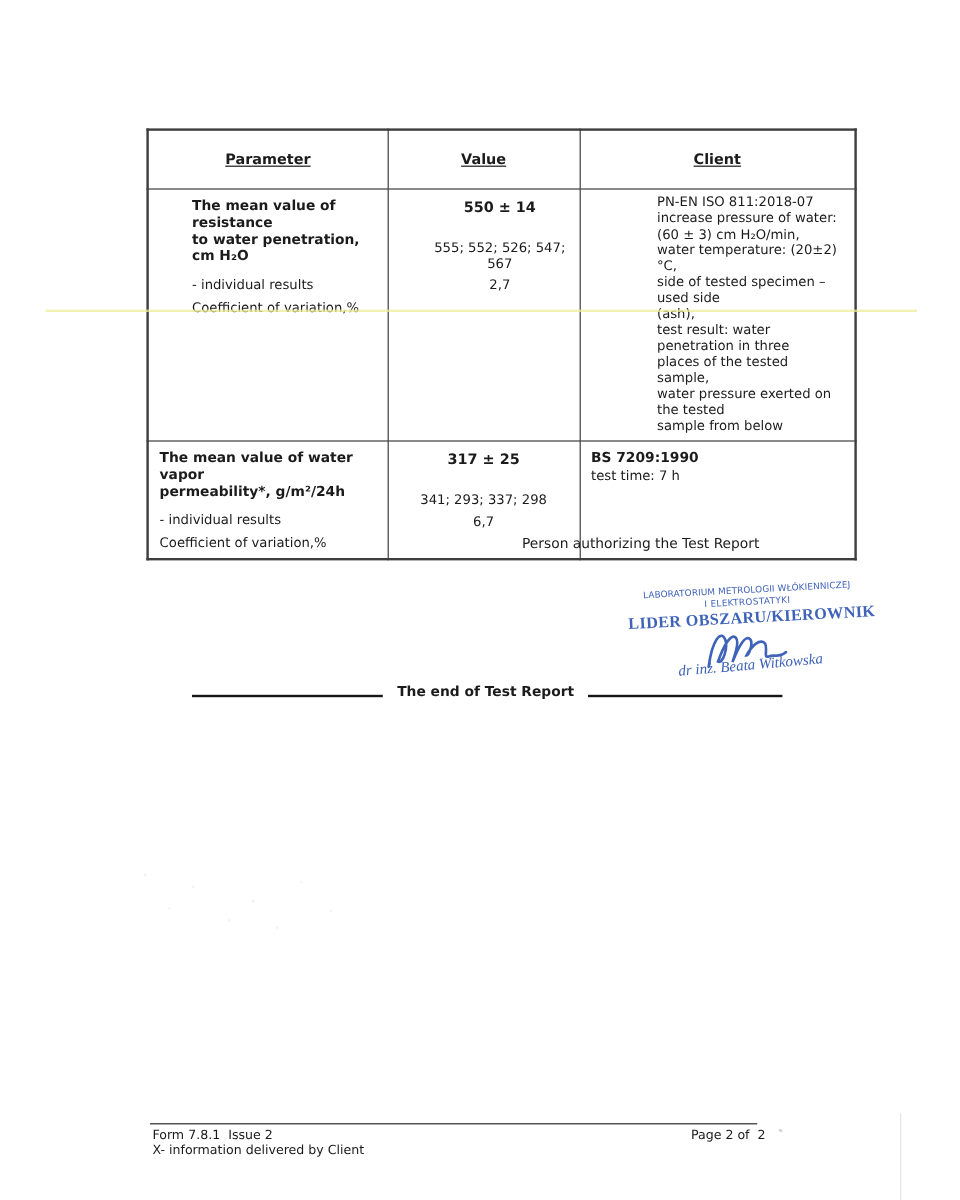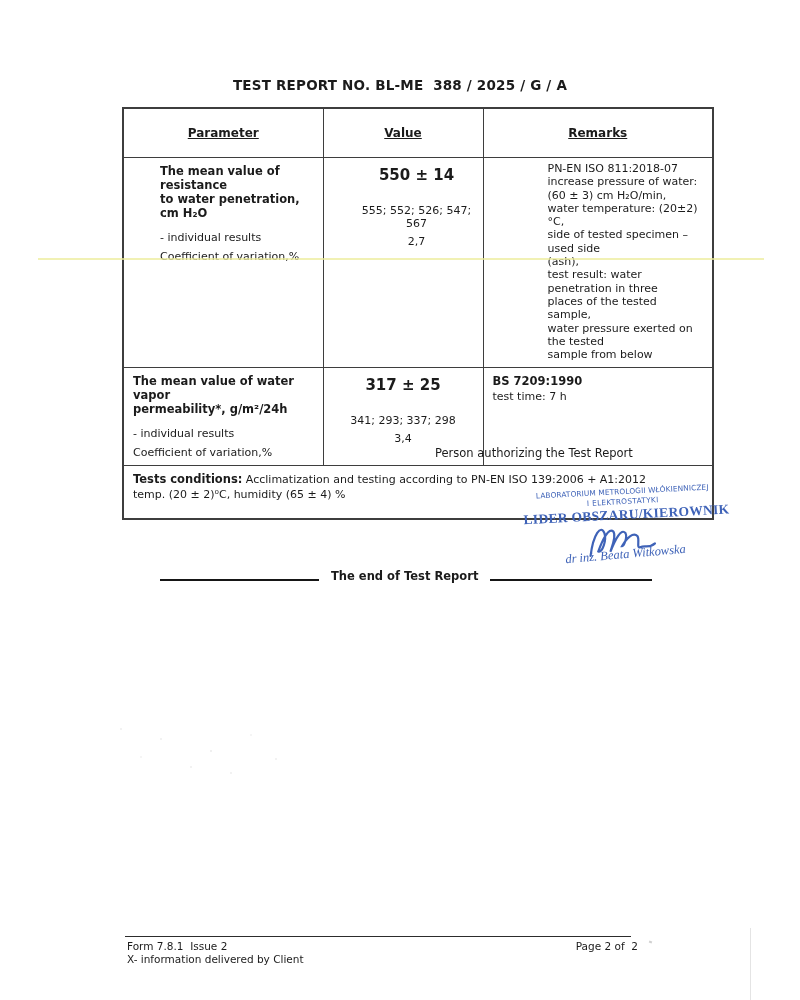--- a/index.html
+++ b/index.html
@@ -25,21 +25,21 @@
   table.report th, table.report td { border:1px solid #3e3e3e; }
   table.report th {
     height:24px; font-size:12px; font-weight:bold; text-align:center; padding:12px;text-decoration:underline;
   }
   table.report td { vertical-align:top; font-size:11px; padding:6px 9px; }
   td.c-param { }
   td.c-value { text-align:center; }
   .p-bold { font-weight:bold; font-size:11.5px; line-height:14px; white-space:pre-line; }
   .p-l2 { margin-top:11px; }
   .p-l3 { margin-top:6px; }
-  .v-bold { font-weight:bold; font-size:15px; margin-top:2px; }
+  .v-bold { font-weight:bold; font-size:12px; margin-top:2px; }
   .v-l2 { margin-top:20px; }
   .v-l3 { margin-top:5px; }
   .remarks-text { white-space:pre-line; line-height:13.3px; font-size:11px; margin-top:-2px;margin-left:28px; }
   .r2-bold { font-weight:bold; font-size:11.5px; }
   .r2-rest { margin-top:2px; }
   tr.row-main td { height:137px;padding-left:36px; }
   tr.row-vapor td { height:82px; }
   td.conditions { height:40px; line-height:15px; padding-top:7px; }
   .cond-label { font-weight:bold; font-size:11.5px; }
 
@@ -96,33 +96,32 @@
     box-shadow: 40px 10px rgba(0,0,0,0.05), 90px 22px rgba(0,0,0,0.06), 130px 6px rgba(0,0,0,0.04),
                 70px 38px rgba(0,0,0,0.05), 155px 30px rgba(0,0,0,0.05), 20px 28px rgba(0,0,0,0.04),
                 110px 44px rgba(0,0,0,0.05);
   }
 </style>
 </head>
 <body>
 
 <div class="page">
 
-  <div class="title pre">TEST REPORT NO. BL-ME  388 / 2025 / G / A</div>
 
   <table class="report">
     <colgroup>
       <col style="width:200px">
         <col style="width:160px">
         <col style="width:230px">
     </colgroup>
     <tbody>
         <tr>
       <th>Parameter</th>
       <th>Value</th>
-      <th>Remarks</th>
+      <th>Client</th>
     </tr>
     <tr class="row-main">
       <td class="c-param">
         <div class="p-bold">The mean value of resistance
 to water penetration, cm H₂O</div>
         <div class="p-l2">- individual results</div>
         <div class="p-l3">Coefficient of variation,%</div>
       </td>
       <td class="c-value">
         <div class="v-bold">550 ± 14</div>
@@ -145,31 +144,25 @@
     <tr class="row-vapor">
       <td class="c-param">
         <div class="p-bold">The mean value of water vapor
 permeability*, g/m²/24h</div>
         <div class="p-l2">- individual results</div>
         <div class="p-l3">Coefficient of variation,%</div>
       </td>
       <td class="c-value">
         <div class="v-bold">317 ± 25</div>
         <div class="v-l2">341; 293; 337; 298</div>
-        <div class="v-l3">3,4</div>
+        <div class="v-l3">6,7</div>
       </td>
       <td>
         <div class="r2-bold">BS 7209:1990</div>
         <div class="r2-rest">test time: 7 h</div>
-      </td>
-    </tr>
-    <tr>
-      <td class="conditions" colspan="3">
-        <span class="cond-label">Tests conditions:</span><span> Acclimatization and testing according to PN-EN ISO 139:2006 + A1:2012</span>
-        <div>temp. (20 ± 2)⁰C, humidity (65 ± 4) %</div>
       </td>
     </tr>
   </tbody>
     </table>
 
   <div class="scan-streak" style="background: rgb(236, 236, 155);"></div>
 
 
   <div class="auth-heading">Person authorizing the Test Report</div>
 

